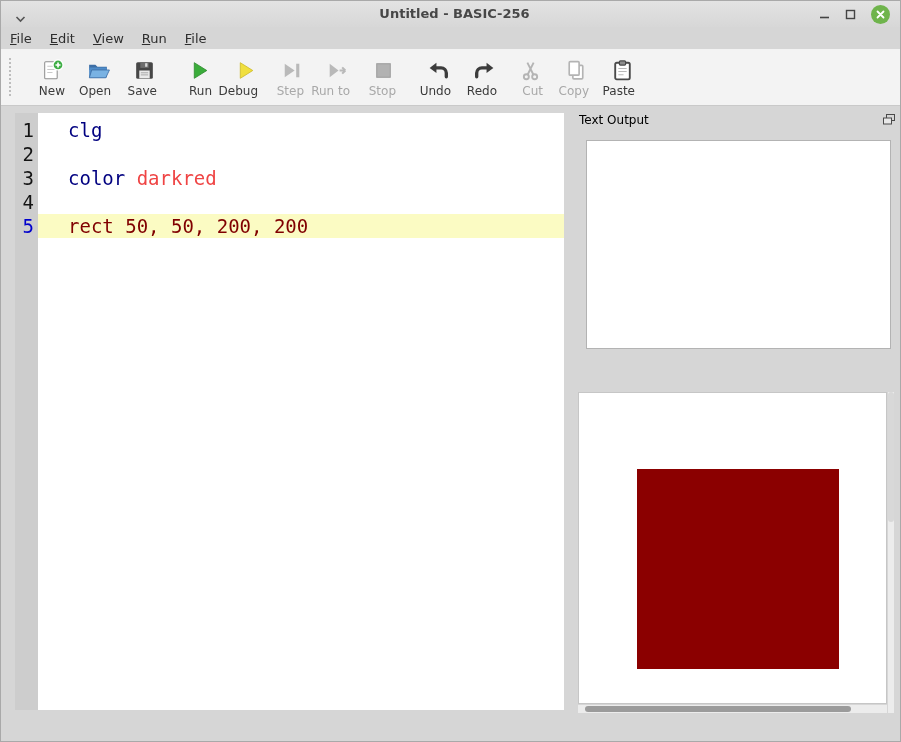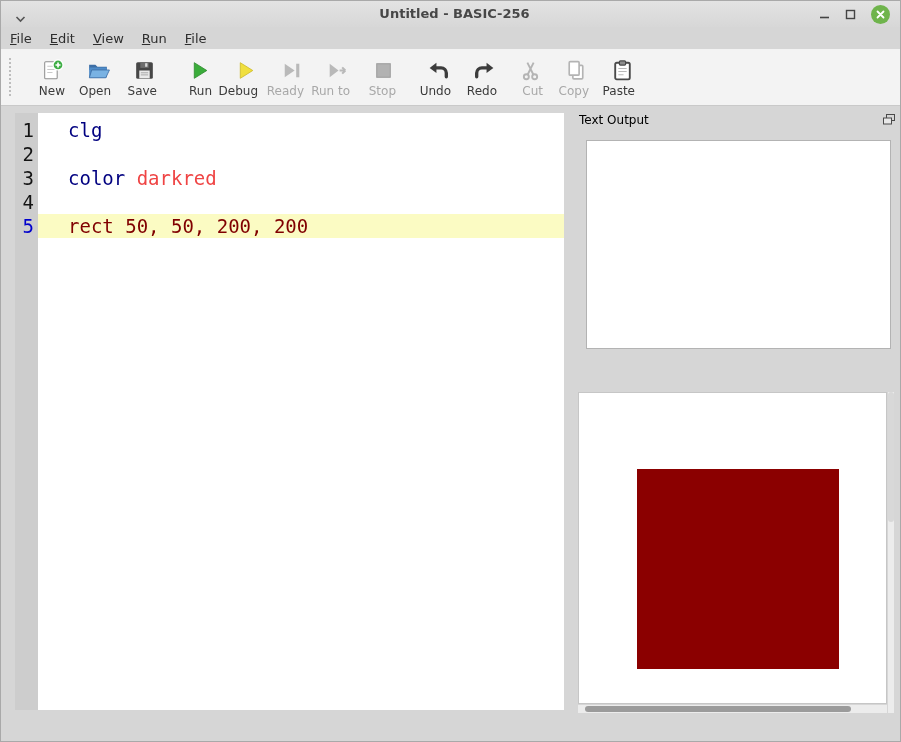--- a/index.html
+++ b/index.html
@@ -167,21 +167,21 @@
       <span class="tlabel">Debug</span>
     </div>
 
     <div class="tbtn disabled">
       <span class="ticon">
         <svg width="25" height="25" viewBox="0 0 24 24">
           <path d="M5.5 5.5 L15 12 L5.5 18.5 Z" fill="#b9b9b9"></path>
           <rect x="16.5" y="5.5" width="3" height="13" fill="#b9b9b9"></rect>
         </svg>
       </span>
-      <span class="tlabel">Ready</span>
+      <span class="tlabel">Step</span>
     </div>
 
     <div class="tbtn disabled">
       <span class="ticon">
         <svg width="25" height="25" viewBox="0 0 24 24">
           <path d="M4.5 5.5 L13 12 L4.5 18.5 Z" fill="#b9b9b9"></path>
           <path d="M14 12 h5.5 M19.5 12 l-3 -3 M19.5 12 l-3 3" stroke="#b9b9b9" stroke-width="2" fill="none"></path>
         </svg>
       </span>
       <span class="tlabel">Run to</span>

